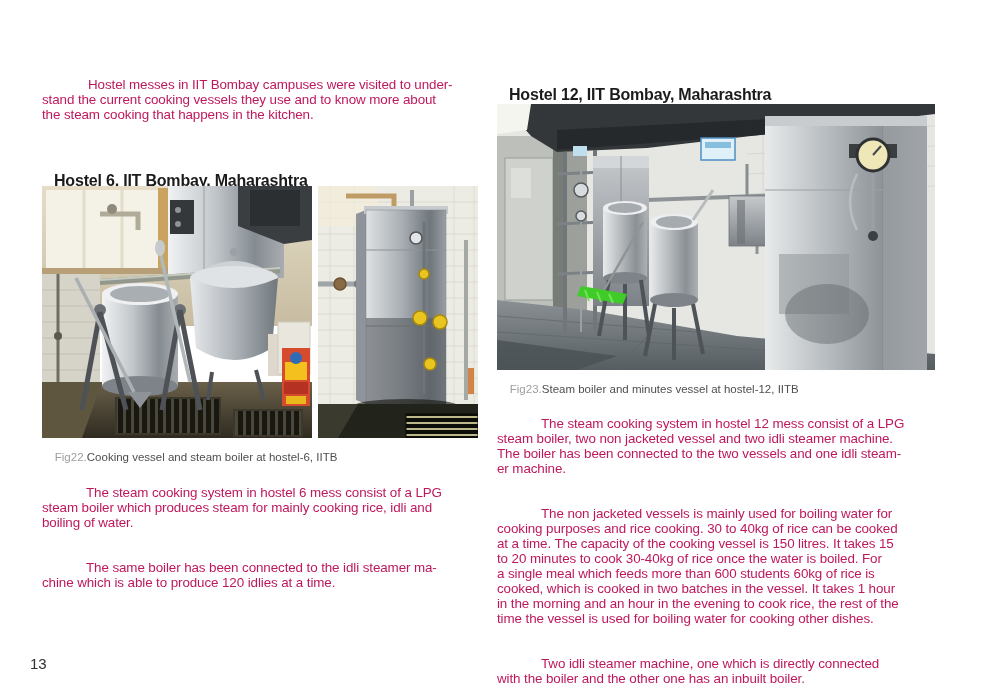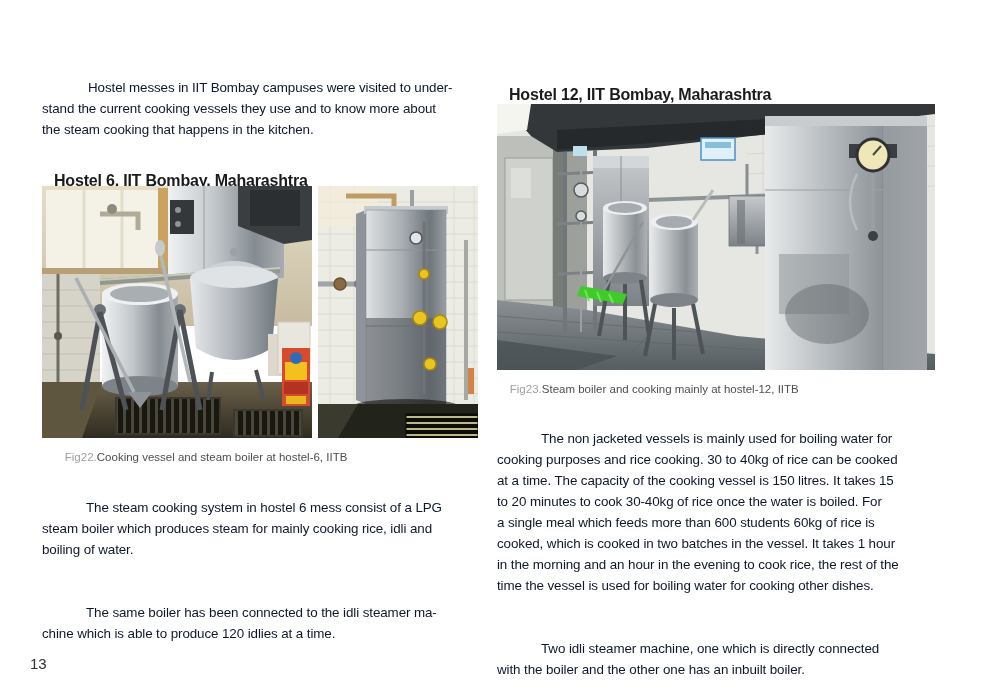--- a/index.html
+++ b/index.html
@@ -7,23 +7,23 @@
   .page{
     position:relative;
     width:1000px;height:700px;
     background:#ffffff;
     overflow:hidden;
     font-family:"Liberation Sans", sans-serif;
   }
   .body-text{
     position:absolute;
     font-size:13.4px;
-    line-height:21px;
+    line-height:15px;
     letter-spacing:-0.1px;
-    color:#0f172a;
+    color:#be185d;
     white-space:pre;
   }
   .body-text p{
     margin:0;
     text-indent:44px;
     white-space:pre;
   }
   .intro{
     text-indent:46px;
   }
@@ -255,21 +255,21 @@
       <g>
         <ellipse cx="88" cy="220" rx="52" ry="7" fill="#14140e" opacity="0.6"></ellipse>
         <rect x="0" y="218" width="160" height="34" fill="#22231b"></rect>
         <polygon points="0,218 40,218 20,252 0,252" fill="#3a3a2e"></polygon>
         <rect x="88" y="228" width="72" height="24" fill="url(#gB-grate)" stroke="#0a0a06"></rect>
         <rect x="150" y="182" width="6" height="26" fill="#c96a1e" opacity="0.8"></rect>
       </g>
     </svg>
   </div>
 
-  <div class="caption" style="left:52px;top:438px;width:436px;">
+  <div class="caption" style="left:42px;top:438px;width:436px;">
     <span class="fig-label">Fig22.</span><span>Cooking vessel and steam boiler at hostel-6, IITB</span>
   </div>
 
   <div class="body-text" style="left:42px;top:455px;width:445px;">
     <p>The steam cooking system in hostel 6 mess consist of a LPG
 steam boiler which produces steam for mainly cooking rice, idli and
 boiling of water.</p>
     <p>The same boiler has been connected to the idli steamer ma-
 chine which is able to produce 120 idlies at a time.</p>
     
@@ -400,24 +400,28 @@
 
       <g>
         <line x1="106" y1="188" x2="146" y2="118" stroke="#8f9496" stroke-width="2.5"></line>
         <polygon points="84,182 130,190 126,200 80,192" fill="#3fcb28"></polygon>
         <path d="M88,186 L92,197 M100,188 L104,198 M112,190 L116,199" stroke="#74e455" stroke-width="2"></path>
       </g>
     </svg>
   </div>
 
   <div class="caption" style="left:497px;top:370px;width:438px;">
-    <span class="fig-label">Fig23.</span><span>Steam boiler and cooking mainly at hostel-12, IITB</span>
+    <span class="fig-label">Fig23.</span><span>Steam boiler and minutes vessel at hostel-12, IITB</span>
   </div>
 
   <div class="body-text" style="left:497px;top:386px;width:445px;">
+    <p>The steam cooking system in hostel 12 mess consist of a LPG
+steam boiler, two non jacketed vessel and two idli steamer machine.
+The boiler has been connected to the two vessels and one idli steam-
+er machine.</p>
     <p>The non jacketed vessels is mainly used for boiling water for
 cooking purposes and rice cooking. 30 to 40kg of rice can be cooked
 at a time. The capacity of the cooking vessel is 150 litres. It takes 15
 to 20 minutes to cook 30-40kg of rice once the water is boiled. For
 a single meal which feeds more than 600 students 60kg of rice is
 cooked, which is cooked in two batches in the vessel. It takes 1 hour
 in the morning and an hour in the evening to cook rice, the rest of the
 time the vessel is used for boiling water for cooking other dishes.</p>
     <p>Two idli steamer machine, one which is directly connected
 with the boiler and the other one has an inbuilt boiler.</p>

